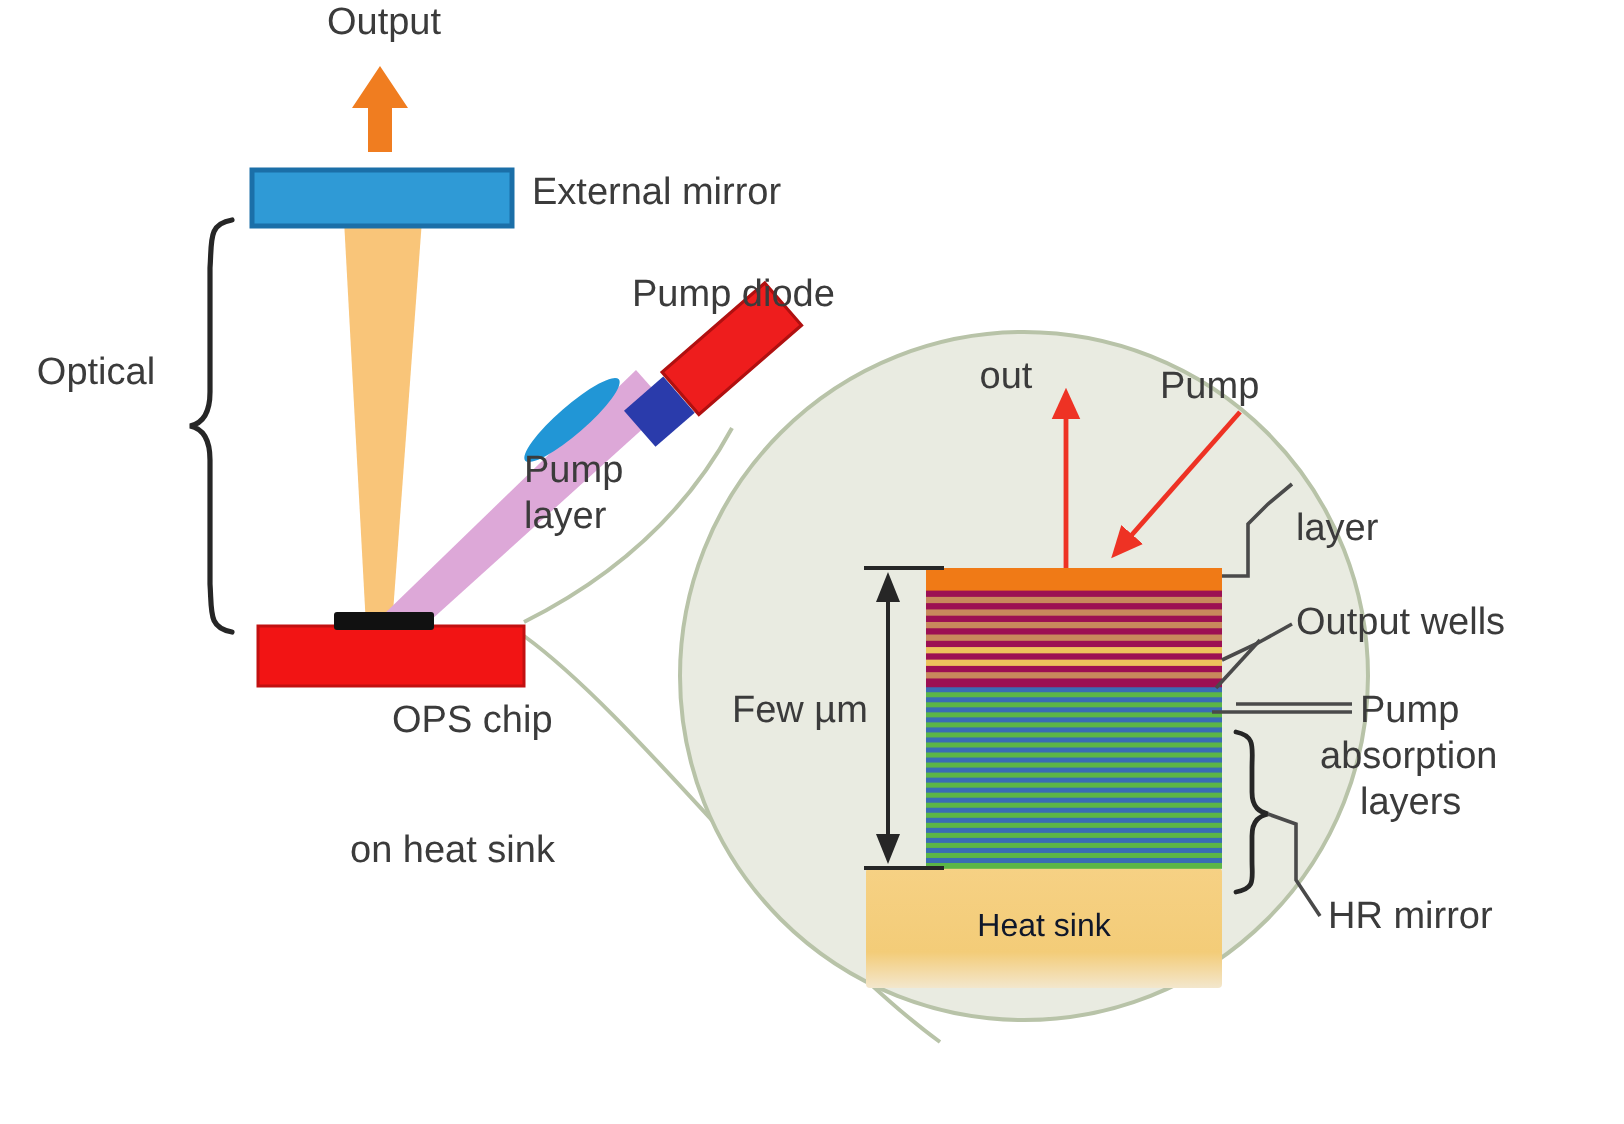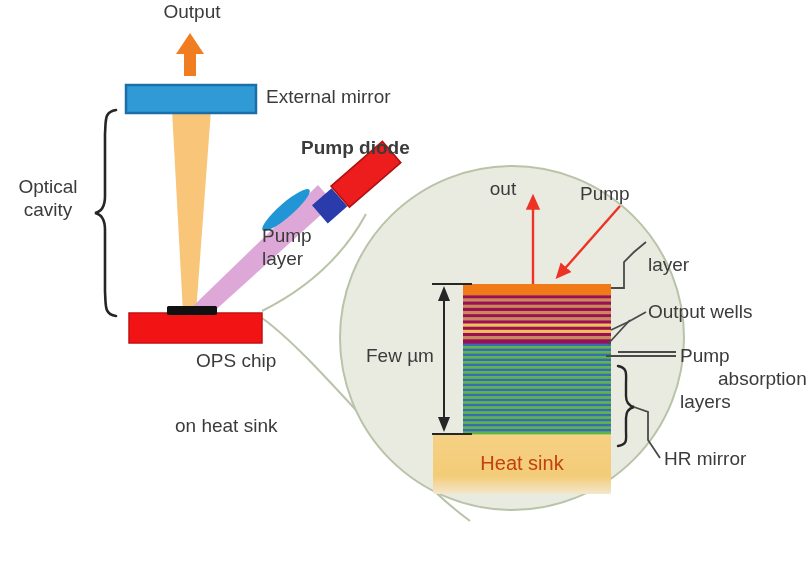--- a/index.html
+++ b/index.html
@@ -30,22 +30,22 @@
     position: absolute;
     color: #3b3b3b;
     font-family: "Liberation Sans", sans-serif;
     font-size: 19px;
     line-height: 23px;
     white-space: pre;
     letter-spacing: 0px;
   }
   .dlabel.center { text-align: center; }
   .dlabel.heatsink {
-    color: #c2410c;
-    font-size: 20px;
+    color: #0f172a;
+    font-size: 16px;
   }
 </style>
 </head>
 <body>
 
 <div id="stage">
 
   <svg class="layer" viewBox="0 0 812 562">
 
     <path d="M 262 311 C 300 292 340 262 366 214" fill="none" stroke="#b8c3a8" stroke-width="2"></path>
@@ -195,41 +195,40 @@
                C630,408 626,410 626,418 L626,430 C626,440 628,444 618,446" stroke="#262626" stroke-width="2.4" stroke-linecap="round"></path>
       <path d="M634,407 L648,412 L648,440 L660,458"></path>
     </g>
   </svg>
 
   <div class="dlabel center" style="left:144px; top:0px; width:96px;">Output</div>
 
   <div class="dlabel" style="left:266px; top:85px;">External mirror</div>
 
   <div class="dlabel center" style="left:2px; top:175px; width:92px;">Optical</div>
-  <div class="dlabel center" style="left:2px; top:198px; width:92px;">cavity</div>
-
-  <div class="dlabel" style="left:301px; top:136px;font-weight:bold;">Pump diode</div>
+
+  <div class="dlabel" style="left:316px; top:136px;">Pump diode</div>
 
   <div class="dlabel" style="left:262px; top:224px;">Pump</div>
   <div class="dlabel" style="left:262px; top:247px;">layer</div>
 
   <div class="dlabel" style="left:196px; top:349px;">OPS chip</div>
   <div class="dlabel" style="left:175px; top:372px;margin-top:42px;">on heat sink</div>
 
   <div class="dlabel center" style="left:455px; top:177px; width:96px;">out</div>
 
   <div class="dlabel" style="left:580px; top:182px;">Pump</div>
 
   <div class="dlabel" style="left:366px; top:344px;">Few µm</div>
 
   <div class="dlabel heatsink center" style="left:433px; top:452px; width:178px;">Heat sink</div>
 
   <div class="dlabel" style="left:648px; top:253px;">layer</div>
 
   <div class="dlabel" style="left:648px; top:300px;">Output wells</div>
 
   <div class="dlabel" style="left:680px; top:344px;">Pump</div>
-  <div class="dlabel" style="left:718px; top:367px;">absorption</div>
+  <div class="dlabel" style="left:660px; top:367px;">absorption</div>
   <div class="dlabel" style="left:680px; top:390px;">layers</div>
 
   <div class="dlabel" style="left:664px; top:447px;">HR mirror</div>
 
 </div>
 
 </body></html>

